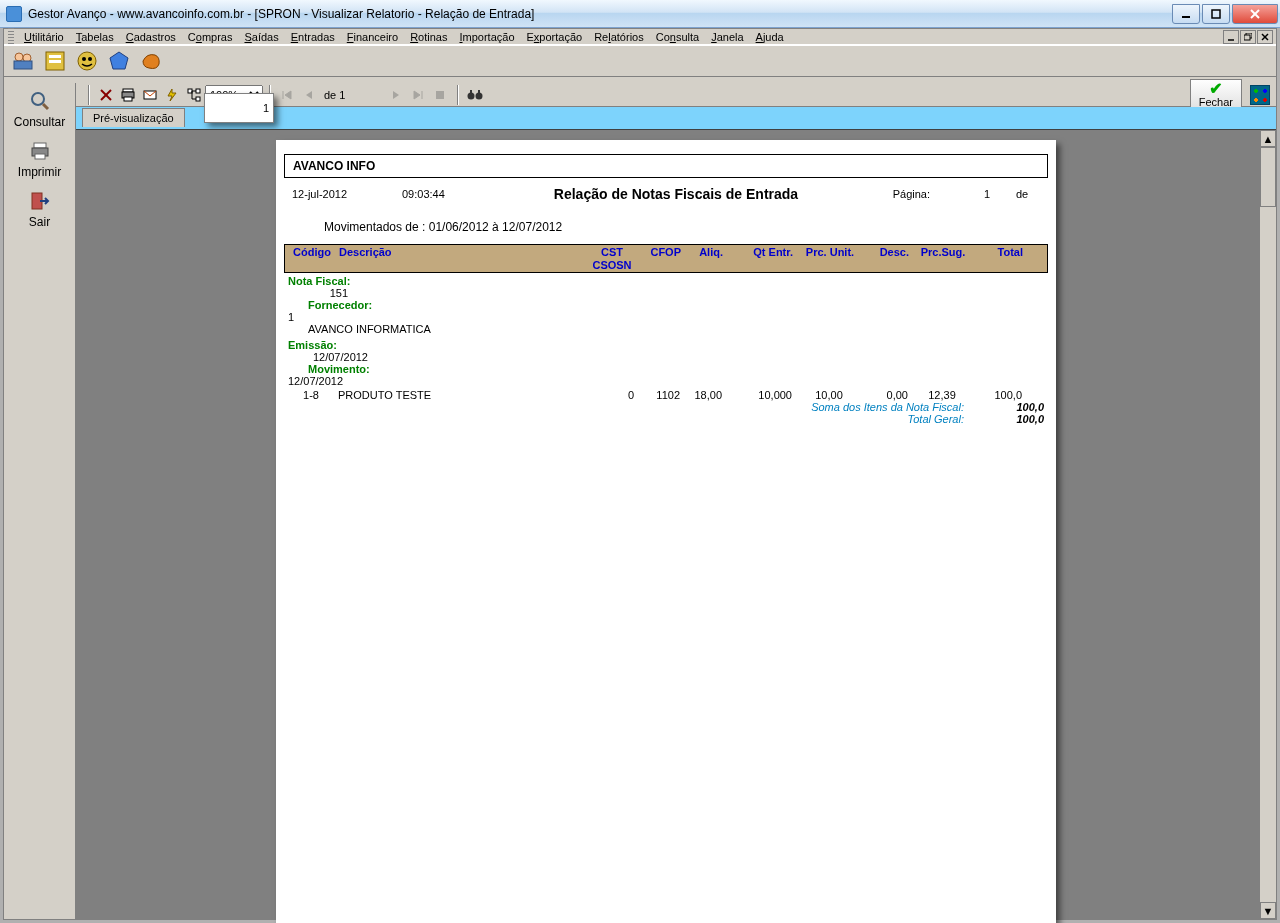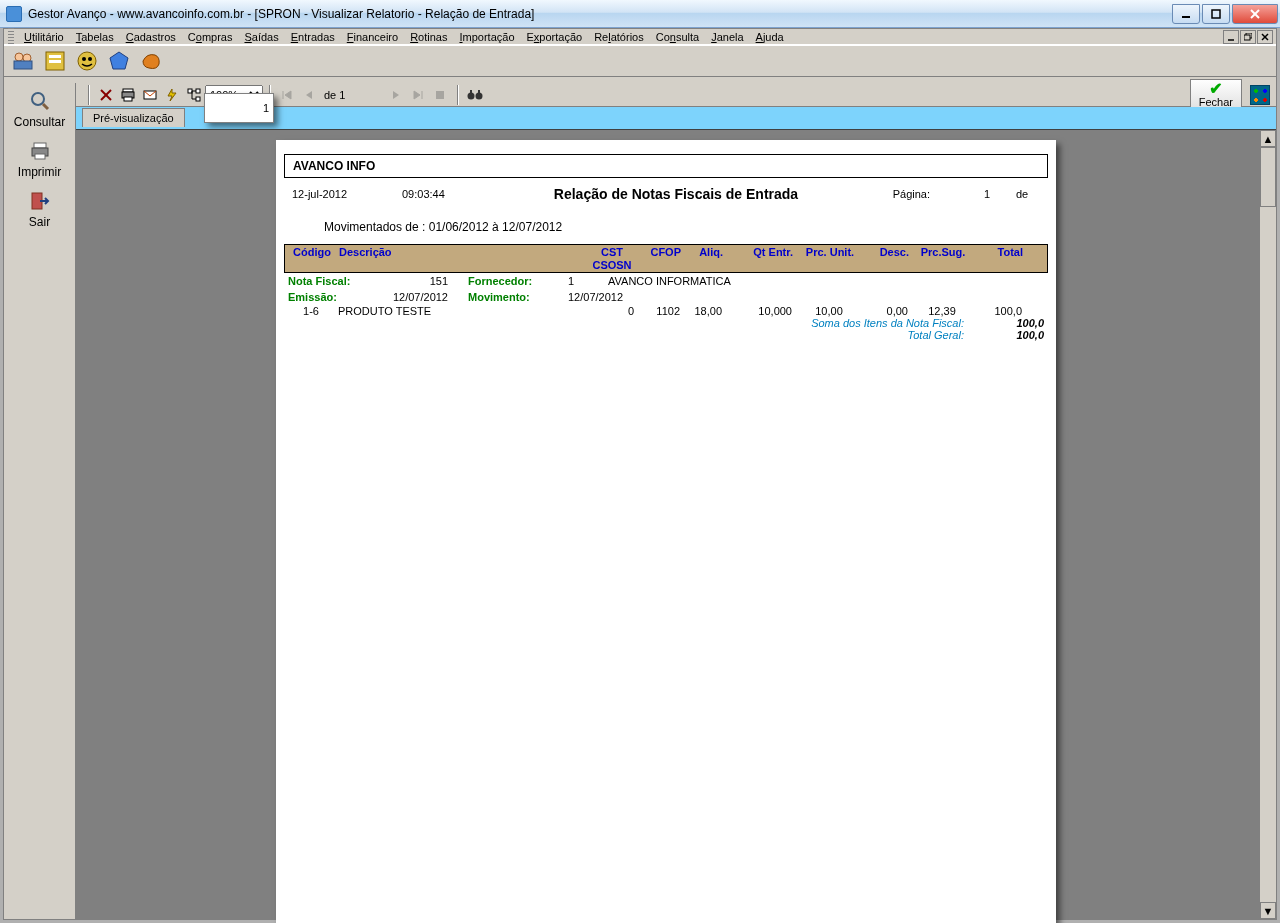--- a/index.html
+++ b/index.html
@@ -80,21 +80,21 @@
 .rpt-line2 .pagina { width:60px; text-align:right; }
 .rpt-line2 .pg { width: 40px; text-align:right; }
 .rpt-line2 .de2 { width: 30px; text-align:left; padding-left:6px;}
 
 .rpt-mov { padding: 18px 8px 10px 40px; font-size:12px; }
 
 .rpt-colhdr { background:#c2a97e; border:1px solid #000; padding: 1px 4px; font-weight:bold; color:#0000cc; display:flex; }
 .rpt-colhdr .c { padding: 0 4px; }
 .rpt-colhdr .sub { text-align:center; color:#0000cc; font-weight:bold; }
 
-.rpt-nf { padding: 2px 4px; display:flex; flex-wrap:wrap; font-size:12px; }
+.rpt-nf { padding: 2px 4px; display:flex; flex-wrap:wrap; font-size:12px;flex-direction:column; }
 .rpt-nf .lab { color: #008000; font-weight:bold; }
 .rpt-nf .val { color:#000; }
 
 .rpt-item { padding: 0 4px; display:flex; font-size:12px; }
 .rpt-item > div { padding: 0 4px; }
 
 .rpt-sum { padding: 0 4px; display:flex; font-size:12px;font-style:italic; }
 .rpt-sum .lab { color:#0080c0; text-align:right; flex:1; padding-right: 20px;}
 .rpt-sum .val { width: 60px; text-align:right; font-weight:bold; }
 
@@ -383,21 +383,21 @@
           </div>
 
           <div class="rpt-nf">
             <div class="lab" style="width:80px">Emissão:</div>
             <div class="val" style="width:80px;text-align:right">12/07/2012</div>
             <div class="lab" style="width:100px;margin-left:20px">Movimento:</div>
             <div class="val" style="width:80px">12/07/2012</div>
           </div>
 
           <div class="rpt-item">
-            <div class="cw-cod" style="text-align:center">1-6</div>
+            <div class="cw-cod" style="text-align:center">1-8</div>
             <div class="cw-desc">PRODUTO TESTE</div>
             <div class="cw-cst" style="text-align:right">0</div>
             <div class="cw-cfop">1102</div>
             <div class="cw-aliq">18,00</div>
             <div class="cw-qt">10,000</div>
             <div class="cw-pu">10,00</div>
             <div class="cw-desc2">0,00</div>
             <div class="cw-ps">12,39</div>
             <div class="cw-tot">100,0</div>
           </div>

